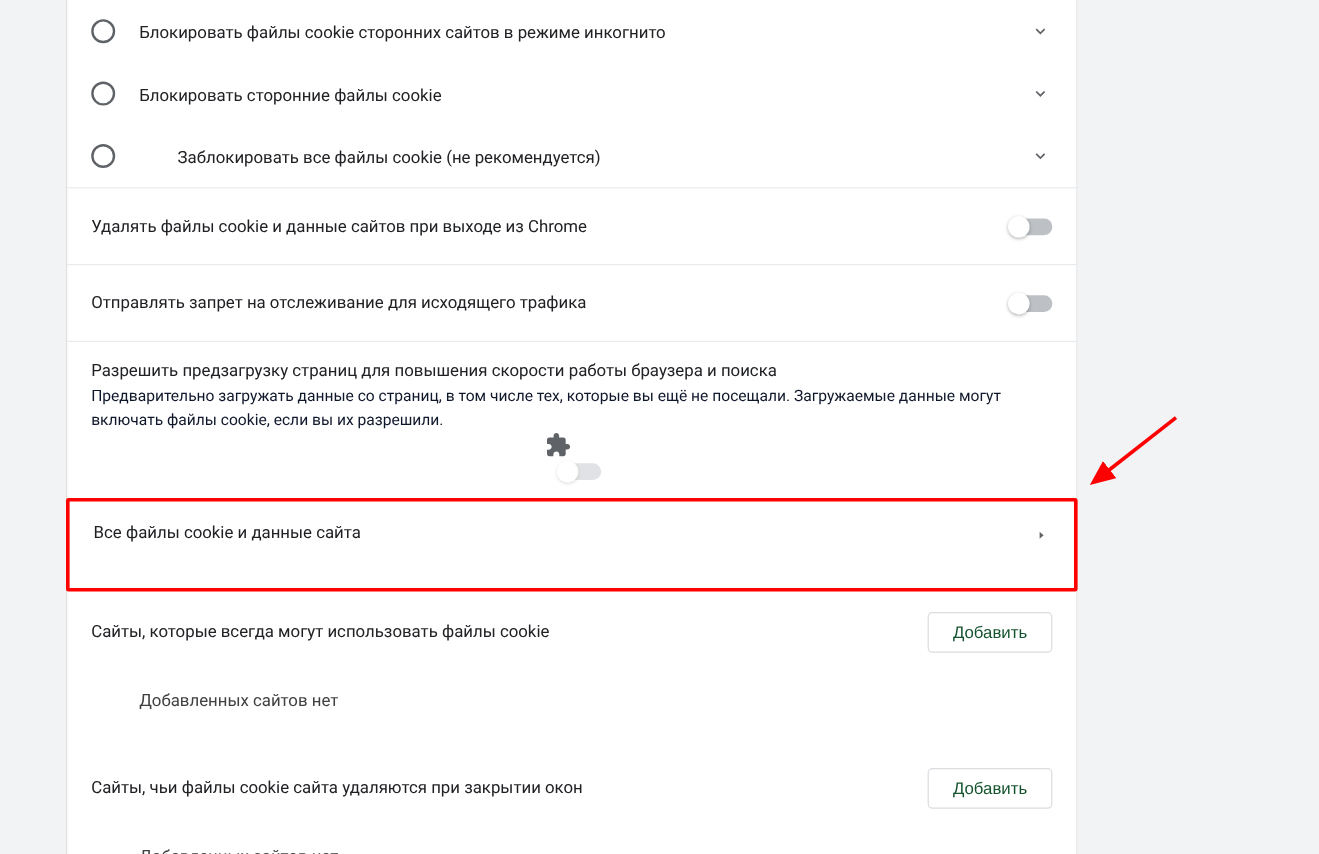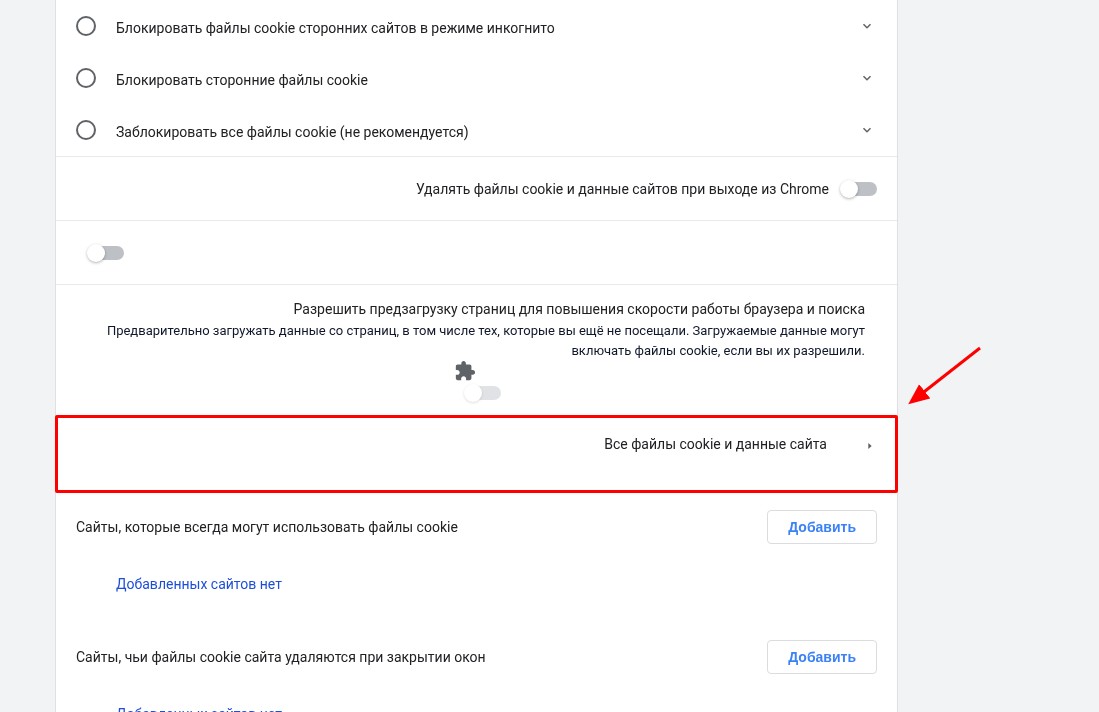--- a/index.html
+++ b/index.html
@@ -20,21 +20,20 @@
       border: 1px solid #e0e0e0;
       border-top: none;
       border-radius: 0 0 8px 8px;
     }
     .row {
       display: flex;
       align-items: center;
       padding: 0 20px;
       min-height: 64px;
       border-bottom: 1px solid #e8eaed;
-      text-align: right;
     }
     .radio-row {
       display: flex;
       align-items: flex-end;
       padding: 16px 20px;
       min-height: 48px;
     }
     .radio-wrap { position: relative; }
     .radio-circle {
       width: 20px;
@@ -111,29 +110,29 @@
     .section-row {
       padding: 18px 20px;
       min-height: 60px;
       display: flex;
       align-items: center;
       border-bottom: none;
     }
     .add-btn {
       border: 1px solid #dadce0;
       background: #fff;
-      color: #3b82f6;
+      color: #14532d;
       font-size: 14px;
       padding: 8px 20px;
       border-radius: 4px;
       cursor: pointer;
-      font-weight: 700;
+      font-weight: 400;
     }
     .empty-text {
-      color: #1d4ed8;
+      color: #404040;
       font-size: 14px;
       padding: 14px 20px 30px 60px;
     }
     .red-arrow {
       position: absolute;
       left: 905px;
       top: 340px;
       pointer-events: none;
     }
   </style>
@@ -162,37 +161,38 @@
       <div class="chevron">
         <svg width="14" height="14" viewBox="0 0 24 24" fill="none" stroke="currentColor" stroke-width="2.5">
             <polyline points="6 9 12 15 18 9"></polyline>
           </svg>
       </div>
     </div>
     <div class="sep"></div>
   </div>
 
   <div class="radio-wrap">
-    <div class="radio-row" style="border-bottom:1px solid #e8eaed;">
+    <div class="radio-row" style="border-bottom:1px solid #e8eaed;gap:32px;">
       <div class="radio-circle"></div>
       <div class="row-text">Заблокировать все файлы cookie (не рекомендуется)</div>
       <div class="chevron">
         <svg width="14" height="14" viewBox="0 0 24 24" fill="none" stroke="currentColor" stroke-width="2.5">
             <polyline points="6 9 12 15 18 9"></polyline>
           </svg>
       </div>
     </div>
   </div>
 
   <div class="row">
     <div class="row-text">Удалять файлы cookie и данные сайтов при выходе из Chrome</div>
     <div class="toggle"></div>
   </div>
 
   <div class="row">
+    <div class="row-text">Отправлять запрет на отслеживание для исходящего трафика</div>
     <div class="toggle"></div>
   </div>
 
   <div class="row" style="padding-top:16px;padding-bottom:16px;border-bottom:none;flex-direction:column;">
     <div class="text-col">
       <div class="row-text">Разрешить предзагрузку страниц для повышения скорости работы браузера и поиска</div>
       <div class="row-subtext">Предварительно загружать данные со страниц, в том числе тех, которые вы ещё не посещали. Загружаемые данные могут включать файлы cookie, если вы их разрешили.</div>
     </div>
     <div class="ext-icon">
       <svg width="22" height="22" viewBox="0 0 24 24" fill="currentColor">

